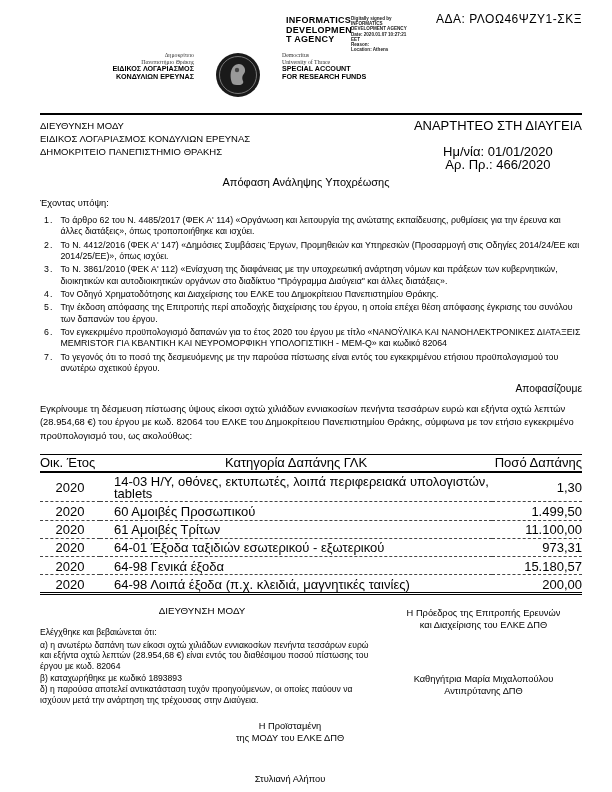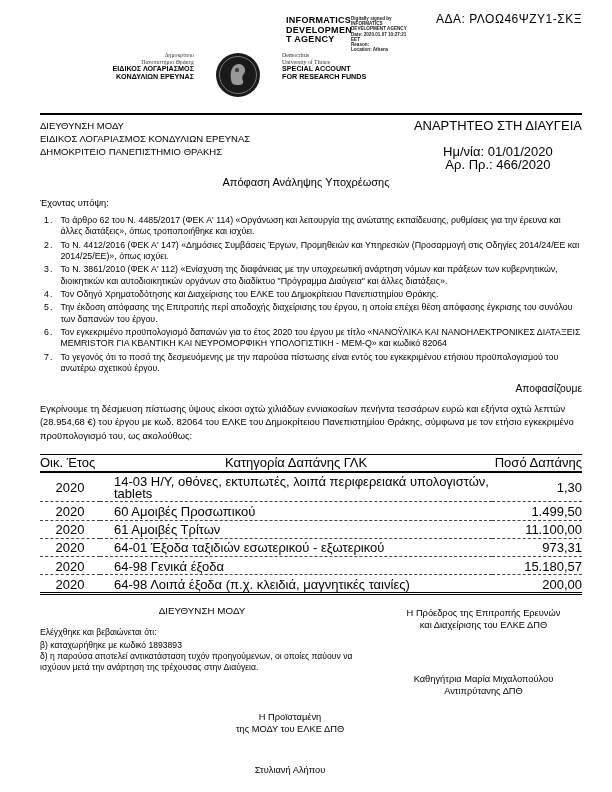--- a/index.html
+++ b/index.html
@@ -210,20 +210,21 @@
           <td class="cat">64-98 Λοιπά έξοδα (π.χ. κλειδιά, μαγνητικές ταινίες)</td>
           <td class="amt">200,00</td>
         </tr>
       </tbody>
     </table>
 
     <div class="bottom">
       <div class="bot-left">
         <div class="mody-head">ΔΙΕΥΘΥΝΣΗ ΜΟΔΥ</div>
         <div class="verify-intro">Ελέγχθηκε και βεβαιώνεται ότι:</div>
+        <div class="verify-item">α) η ανωτέρω δαπάνη των είκοσι οχτώ χιλιάδων εννιακοσίων πενήντα τεσσάρων ευρώ και εξήντα οχτώ λεπτών (28.954,68 €) είναι εντός του διαθέσιμου ποσού πίστωσης του έργου με κωδ. 82064</div>
         <div class="verify-item">β) καταχωρήθηκε με κωδικό 1893893</div>
         <div class="verify-item">δ) η παρούσα αποτελεί αντικατάσταση τυχόν προηγούμενων, οι οποίες παύουν να ισχύουν μετά την ανάρτηση της τρέχουσας στην Διαύγεια.</div>
       </div>
       <div class="bot-right">
         <div>Η Πρόεδρος της Επιτροπής Ερευνών</div>
         <div>και Διαχείρισης του ΕΛΚΕ ΔΠΘ</div>
         <div class="sig-name">Καθηγήτρια Μαρία Μιχαλοπούλου</div>
         <div>Αντιπρύτανης ΔΠΘ</div>
       </div>
     </div>

